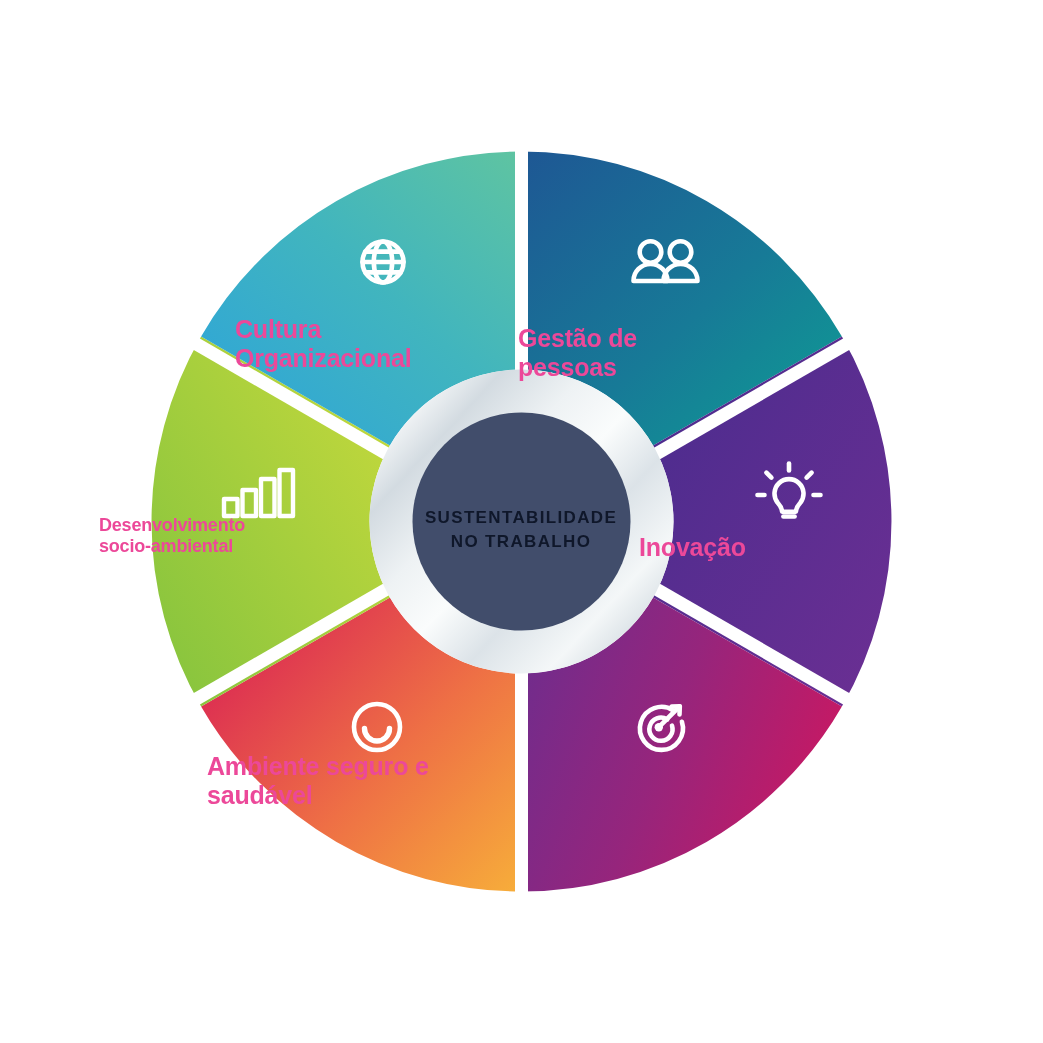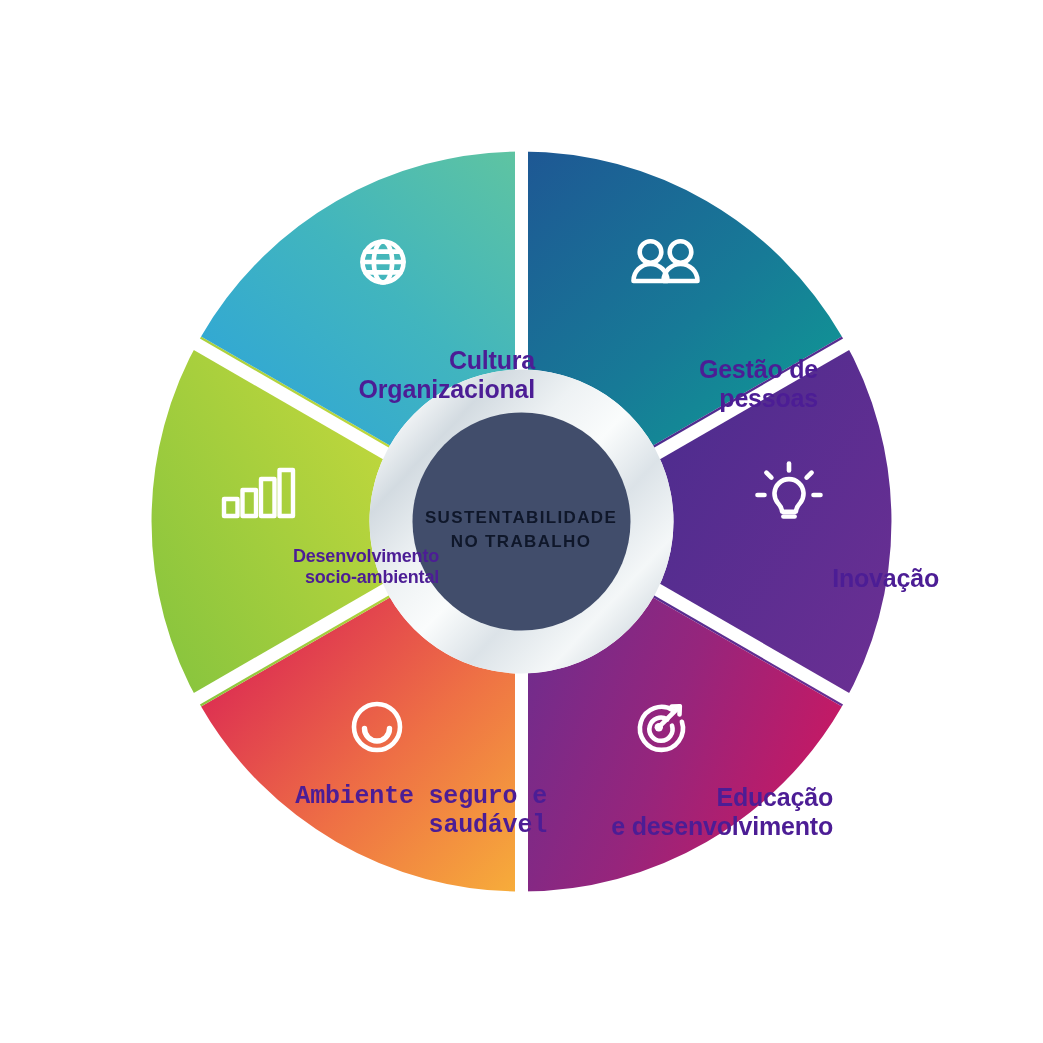--- a/index.html
+++ b/index.html
@@ -7,36 +7,35 @@
     width:1043px;height:1043px;overflow:hidden;
     font-family:"Liberation Sans", sans-serif;
     -webkit-font-smoothing:antialiased;
   }
   #stage{position:relative;width:1043px;height:1043px;background:#fff;}
   svg#wheel{position:absolute;left:0;top:0;width:1043px;height:1043px;display:block;}
 
   
   .seg-label{
     position:absolute;
-    color:#4c1d95;
-    text-align:right;
+    color:#ec4899;
+    text-align:left;
     font-weight:bold;
     line-height:1.14;
     letter-spacing:-0.2px;
     white-space:pre-line;
     pointer-events:none;
-    margin-top:31px;
   }
 
   
   #lbl-cultura   {left:385px; top:315px; width:300px; transform:translateX(-150px); font-size:25px;}
   #lbl-gestao    {left:668px; top:324px; width:300px; transform:translateX(-150px); font-size:25px;}
   #lbl-inovacao  {left:789px; top:533px; width:300px; transform:translateX(-150px); font-size:25px;}
   #lbl-educacao  {left:663px; top:752px; width:340px; transform:translateX(-170px); font-size:25px;}
-  #lbl-ambiente  {left:377px; top:752px; width:340px; transform:translateX(-170px); font-size:25px;font-family:Liberation Mono, monospace;}
+  #lbl-ambiente  {left:377px; top:752px; width:340px; transform:translateX(-170px); font-size:25px;}
   #lbl-desenv    {left:269px; top:515px; width:340px; transform:translateX(-170px); font-size:18px;}
 
   #hub-text{
     position:absolute;
     left:521px; top:506px;
     width:260px;
     transform:translateX(-130px);
     text-align:center;
     color:#0f172a;
     font-weight:bold;
@@ -196,19 +195,17 @@
   </svg>
 
   <div id="hub-text">SUSTENTABILIDADE
 NO TRABALHO</div>
 
   <div class="seg-label" id="lbl-cultura">Cultura
 Organizacional</div>
   <div class="seg-label" id="lbl-gestao">Gestão de
 pessoas</div>
   <div class="seg-label" id="lbl-inovacao">Inovação</div>
-  <div class="seg-label" id="lbl-educacao">Educação
-e desenvolvimento</div>
   <div class="seg-label" id="lbl-ambiente">Ambiente seguro e
 saudável</div>
   <div class="seg-label" id="lbl-desenv">Desenvolvimento
 socio-ambiental</div>
 </div>
 
 </body></html>

